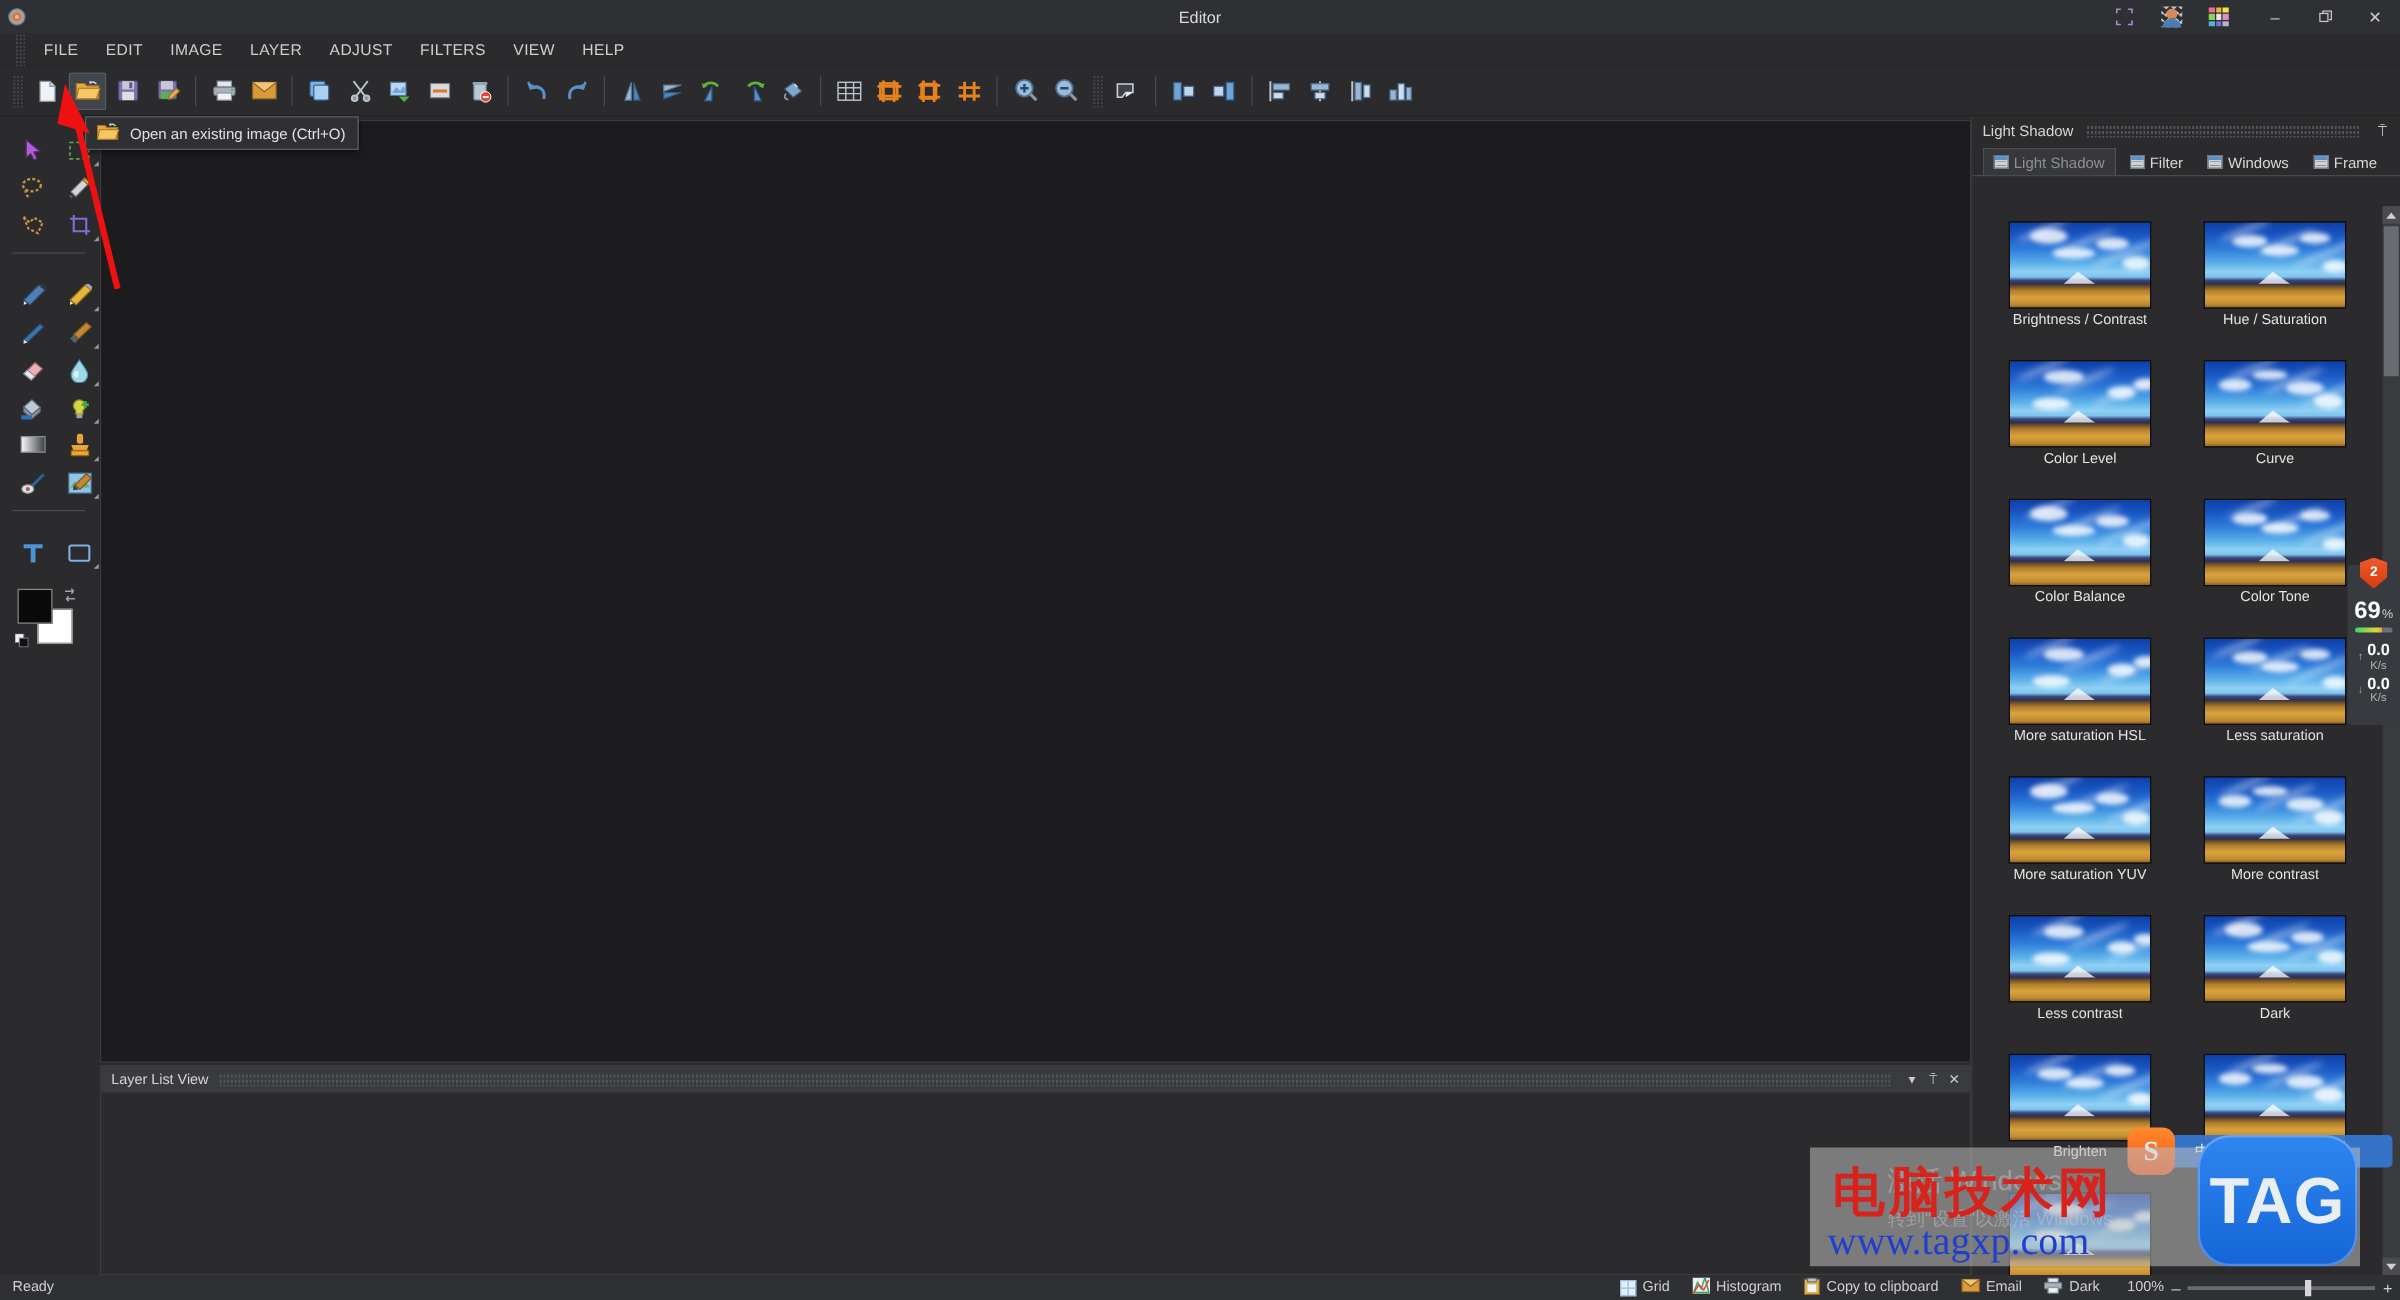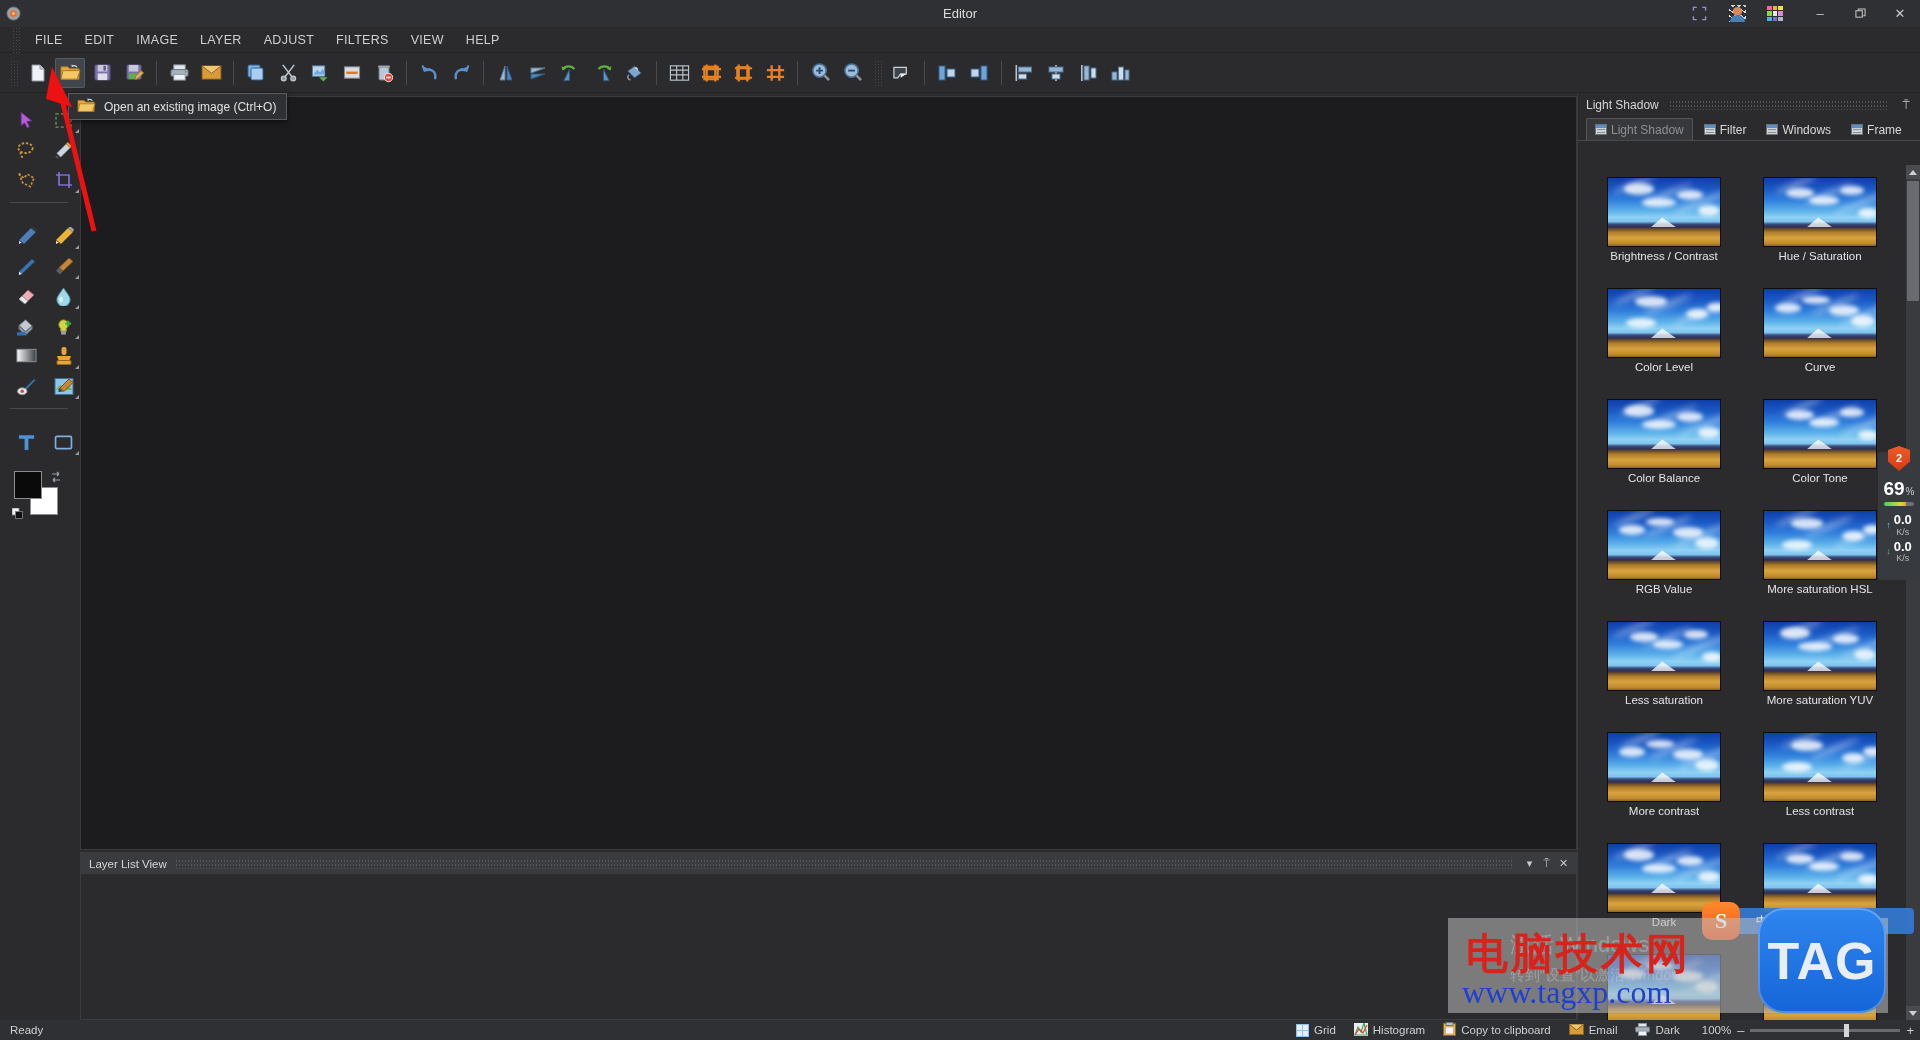--- a/index.html
+++ b/index.html
@@ -887,33 +887,20 @@
               <span class="cl" style="left: 40%; top: 26%; width: 30px; height: 9px;"></span>
               <span class="wisp" style="left: 14%; top: 6%; width: 44px; height: 5px;"></span>
               <span class="wisp" style="left: 40%; top: 19%; width: 52px; height: 5px;"></span>
               <span class="wisp" style="left: 66%; top: 32%; width: 60px; height: 5px;"></span>
               <span class="peak"></span>
             </div>
             <div class="thumb-label">Color Tone</div>
           </div>
           <div class="thumb-cell">
             <div class="thumb-img">
-              <span class="cl" style="left: 10%; top: 20%; width: 26px; height: 10px;"></span>
-              <span class="cl" style="left: 58%; top: 24%; width: 30px; height: 11px;"></span>
-              <span class="cl" style="left: 78%; top: 38%; width: 24px; height: 12px;"></span>
-              <span class="cl" style="left: 34%; top: 10%; width: 28px; height: 8px;"></span>
-              <span class="wisp" style="left: 4%; top: 6%; width: 44px; height: 5px;"></span>
-              <span class="wisp" style="left: 30%; top: 19%; width: 52px; height: 5px;"></span>
-              <span class="wisp" style="left: 56%; top: 32%; width: 60px; height: 5px;"></span>
-              <span class="peak"></span>
-            </div>
-            <div class="thumb-label">RGB Value</div>
-          </div>
-          <div class="thumb-cell">
-            <div class="thumb-img">
               <span class="cl" style="left: 24%; top: 10%; width: 32px; height: 11px;"></span>
               <span class="cl" style="left: 70%; top: 30%; width: 22px; height: 10px;"></span>
               <span class="cl" style="left: 88%; top: 20%; width: 18px; height: 9px;"></span>
               <span class="cl" style="left: 16%; top: 42%; width: 30px; height: 10px;"></span>
               <span class="wisp" style="left: 9%; top: 6%; width: 44px; height: 5px;"></span>
               <span class="wisp" style="left: 35%; top: 19%; width: 52px; height: 5px;"></span>
               <span class="wisp" style="left: 61%; top: 32%; width: 60px; height: 5px;"></span>
               <span class="peak"></span>
             </div>
             <div class="thumb-label">More saturation HSL</div>

